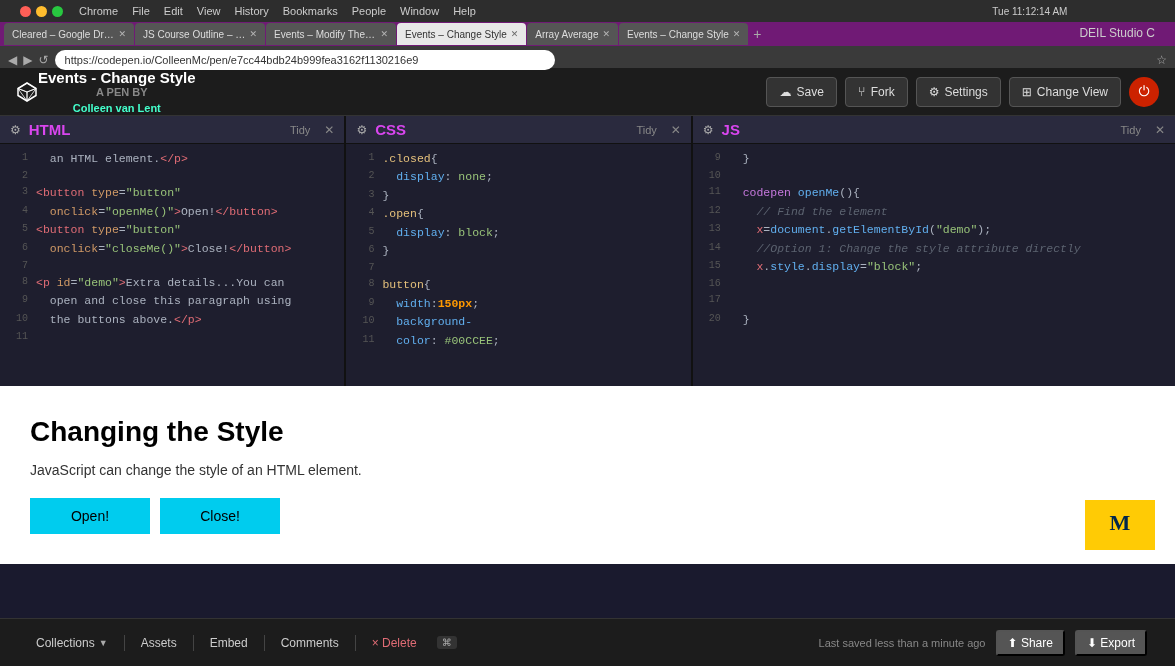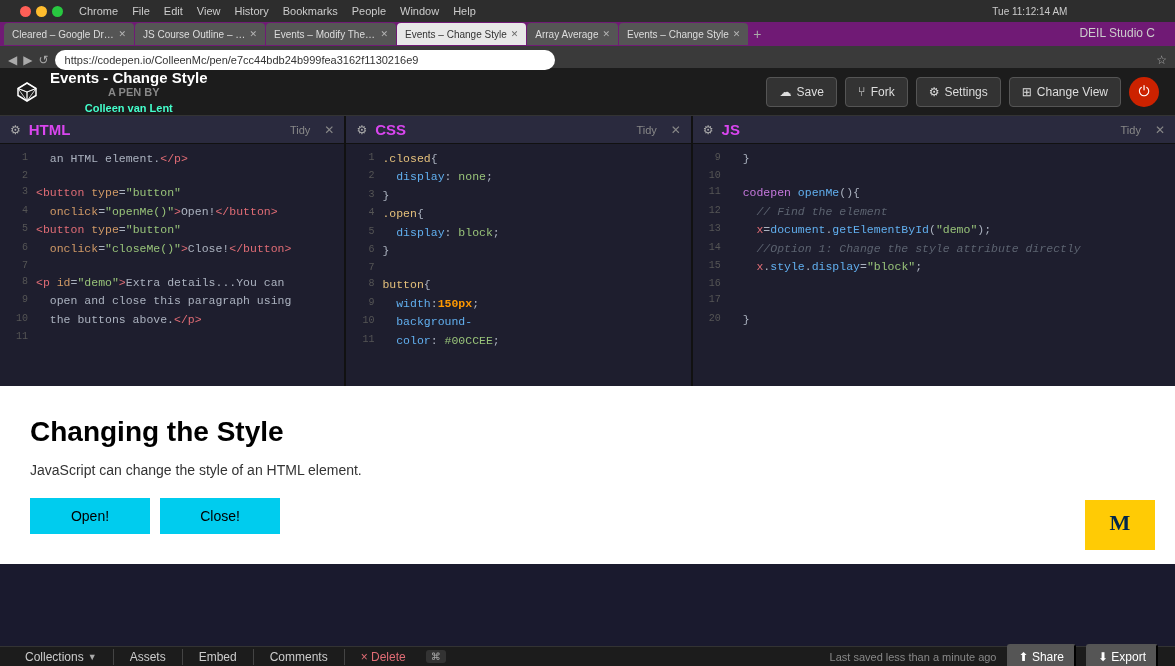--- a/index.html
+++ b/index.html
@@ -16,21 +16,21 @@
     .menu-bar { display: flex; gap: 14px; font-size: 11px; color: #ccc; margin-left: 16px; }
     .tabs-bar { background: #701a75; height: 24px; display: flex; align-items: center; padding: 0 4px; gap: 1px; overflow: hidden; }
     .tab { background: #555; border-radius: 4px 4px 0 0; padding: 2px 8px; font-size: 10px; color: #ddd; white-space: nowrap; height: 22px; display: flex; align-items: center; max-width: 130px; overflow: hidden; }
     .tab.active { background: #e8e8e8; color: #333; }
     .tab-close { margin-left: 4px; font-size: 9px; opacity: 0.7; }
     .address-bar { background: #3a3a3a; height: 28px; display: flex; align-items: center; padding: 0 8px; gap: 6px; }
     .address-input { background: #fff; border-radius: 10px; padding: 2px 10px; font-size: 11px; color: #333; flex: 1; height: 20px; max-width: 500px; display: flex; align-items: center; }
 
     
     .codepen-header { background: #1c1c1c; height: 48px; display: flex; align-items: center; padding: 0 16px; border-bottom: 1px solid #333; }
-    .cp-logo { display: flex; align-items: center; gap: 12px; color: #fff; font-size: 14px; font-weight: 600; }
+    .cp-logo { display: flex; align-items: center; gap: 0; color: #fff; font-size: 14px; font-weight: 600; }
     .cp-title { font-size: 15px; font-weight: bold; color: #fff; }
     .cp-subtitle { font-size: 11px; color: #888; margin-left: 10px; }
     .cp-actions { margin-left: auto; display: flex; gap: 8px; align-items: center; }
     .cp-btn { background: #333; border: 1px solid #555; color: #ddd; border-radius: 4px; padding: 5px 12px; font-size: 12px; display: flex; align-items: center; gap: 5px; cursor: pointer; height: 30px; }
     .cp-power { width: 30px; height: 30px; background: #cc2200; border-radius: 50%; display: flex; align-items: center; justify-content: center; color: #fff; font-size: 14px; cursor: pointer; }
 
     
     .editors-area { display: flex; height: 270px; background: #1a1a2e; }
     .editor-panel { flex: 1; border-right: 2px solid #111; display: flex; flex-direction: column; overflow: hidden; }
     .editor-panel:last-child { border-right: none; }
@@ -60,21 +60,21 @@
     .j-str { color: #98c379; }
     .j-cm { color: #5c6370; font-style: italic; }
     .j-var { color: #e06c75; }
     .j-text { color: #abb2bf; }
     .preview-title { font-size: 28px; font-weight: bold; color: #000; margin-bottom: 14px; }
     .preview-text { font-size: 14px; color: #333; margin-bottom: 20px; }
     .preview-buttons { display: flex; gap: 10px; }
     .preview-btn { background: #00CCEE; border: 2px solid #00CCEE; color: #000; padding: 8px 30px; font-size: 14px; cursor: pointer; min-width: 120px; text-align: center; }
 
     
-    .bottom-bar { background: #1c1c1c; height: 20px; display: flex; align-items: center; padding: 0 17px; border-top: 1px solid #333; position: absolute; bottom: 0; left: 0; right: 0; }
+    .bottom-bar { background: #1c1c1c; height: 48px; display: flex; align-items: center; padding: 0 28px; border-top: 1px solid #333; position: absolute; bottom: 0; left: 0; right: 0; }
     .bottom-left { display: flex; align-items: center; gap: 4px; }
     .bb-item { color: #ccc; font-size: 12px; padding: 4px 8px; cursor: pointer; display: flex; align-items: center; gap: 4px; border-radius: 3px; }
     .bb-dropdown { color: #aaa; font-size: 9px; }
     .bb-divider { width: 1px; height: 16px; background: #444; margin: 0 4px; }
     .bb-delete { color: #e06c75; }
     .bb-cmd { background: #333; border-radius: 3px; padding: 1px 5px; font-size: 10px; color: #aaa; }
     .bottom-right { margin-left: auto; display: flex; align-items: center; gap: 10px; }
     .bb-saved { font-size: 11px; color: #888; }
     .bb-share { background: #555; color: #fff; border-radius: 3px; padding: 4px 10px; font-size: 12px; cursor: pointer; }
     .bb-export { background: #555; color: #fff; border-radius: 3px; padding: 4px 10px; font-size: 12px; cursor: pointer; }

